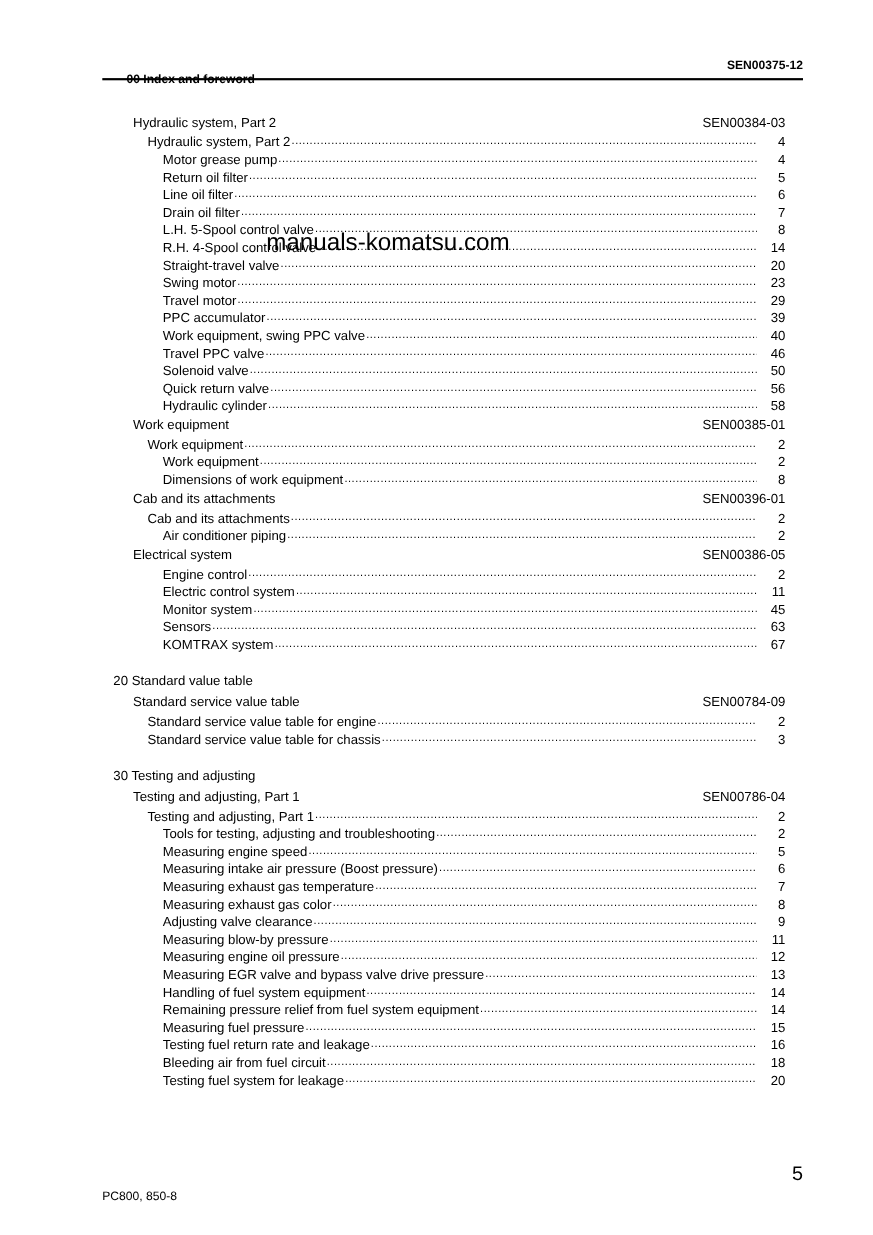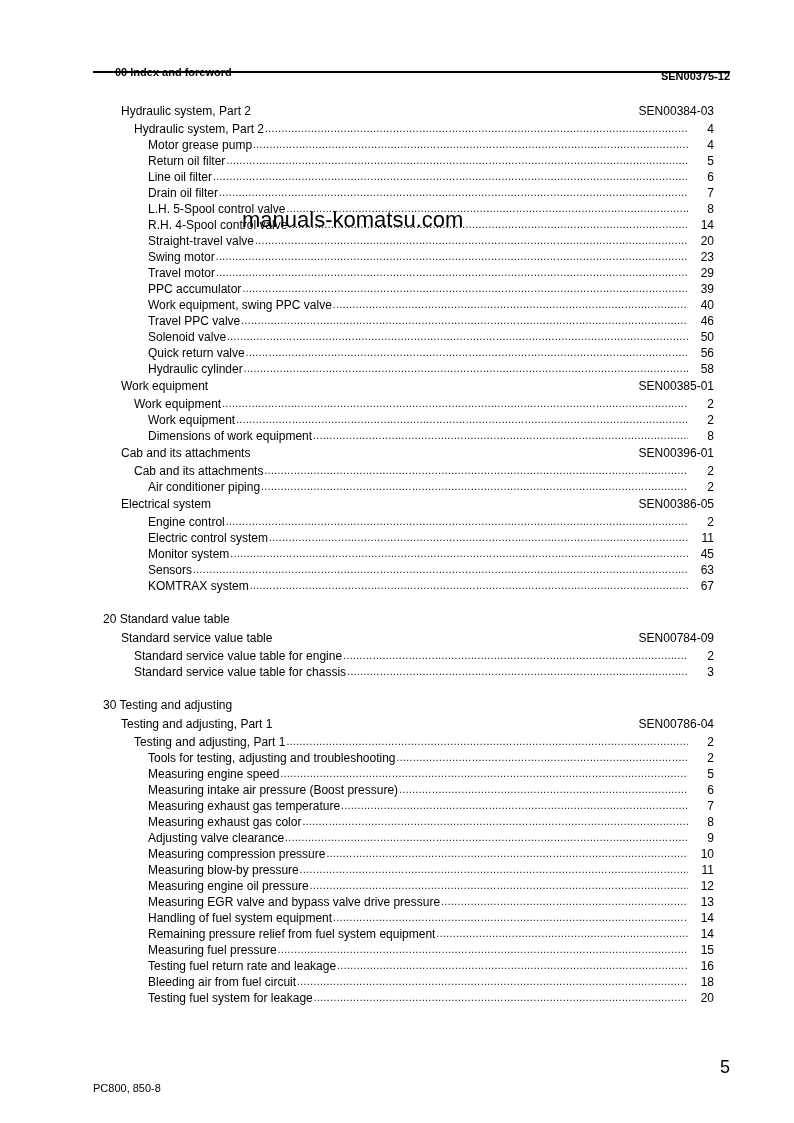--- a/index.html
+++ b/index.html
@@ -1,21 +1,21 @@
 <!DOCTYPE html>
 <html><head>
 <meta charset="utf-8">
 <style>
   html, body { margin:0; padding:0; background:#ffffff; }
   body { width:794px; height:1123px; position:relative; overflow:hidden;
          font-family:"Liberation Sans", sans-serif; color:#000; }
   .hdr { position:absolute; left:93px; top:54px; width:637px; height:20px;
          font-size:11px; font-weight:bold; }
   .hdr .l { position:absolute; left:0; top:12px;padding-left:22px; }
-  .hdr .r { position:absolute; right:0; top:16px; }
+  .hdr .r { position:absolute; right:0; top:0; }
   .rule { position:absolute; left:93px; top:71px; width:637px; height:2px; background:#000; }
   .toc { position:absolute; left:93px; top:102px; width:621px; font-size:12px; }
   .row { position:relative; height:16px; line-height:16px; white-space:nowrap; display:flex; }
   .row .t { flex:0 0 auto; }
   .row .dots { flex:1 1 auto; overflow:hidden; margin:0 4px 0 1px; position:relative; }
   .row .dots::before { content:"..........................................................................................................................................................................................................................................................................................................................";
        letter-spacing:0.5px; font-size:10px; position:absolute; left:0; bottom:0; }
   .row .p { flex:0 0 22px; text-align:right; }
   .row.h1 { height:19px; line-height:19px; }
   .row.h1 .c { margin-left:auto; }
@@ -240,25 +240,20 @@
       <span class="t">Measuring exhaust gas color</span>
       <span class="dots"></span>
       <span class="p">8</span>
     </div>
     <div class="row lvl3">
       <span class="t">Adjusting valve clearance</span>
       <span class="dots"></span>
       <span class="p">9</span>
     </div>
     <div class="row lvl3">
-      <span class="t">Measuring compression pressure</span>
-      <span class="dots"></span>
-      <span class="p">10</span>
-    </div>
-    <div class="row lvl3">
       <span class="t">Measuring blow-by pressure</span>
       <span class="dots"></span>
       <span class="p">11</span>
     </div>
     <div class="row lvl3">
       <span class="t">Measuring engine oil pressure</span>
       <span class="dots"></span>
       <span class="p">12</span>
     </div>
     <div class="row lvl3">

